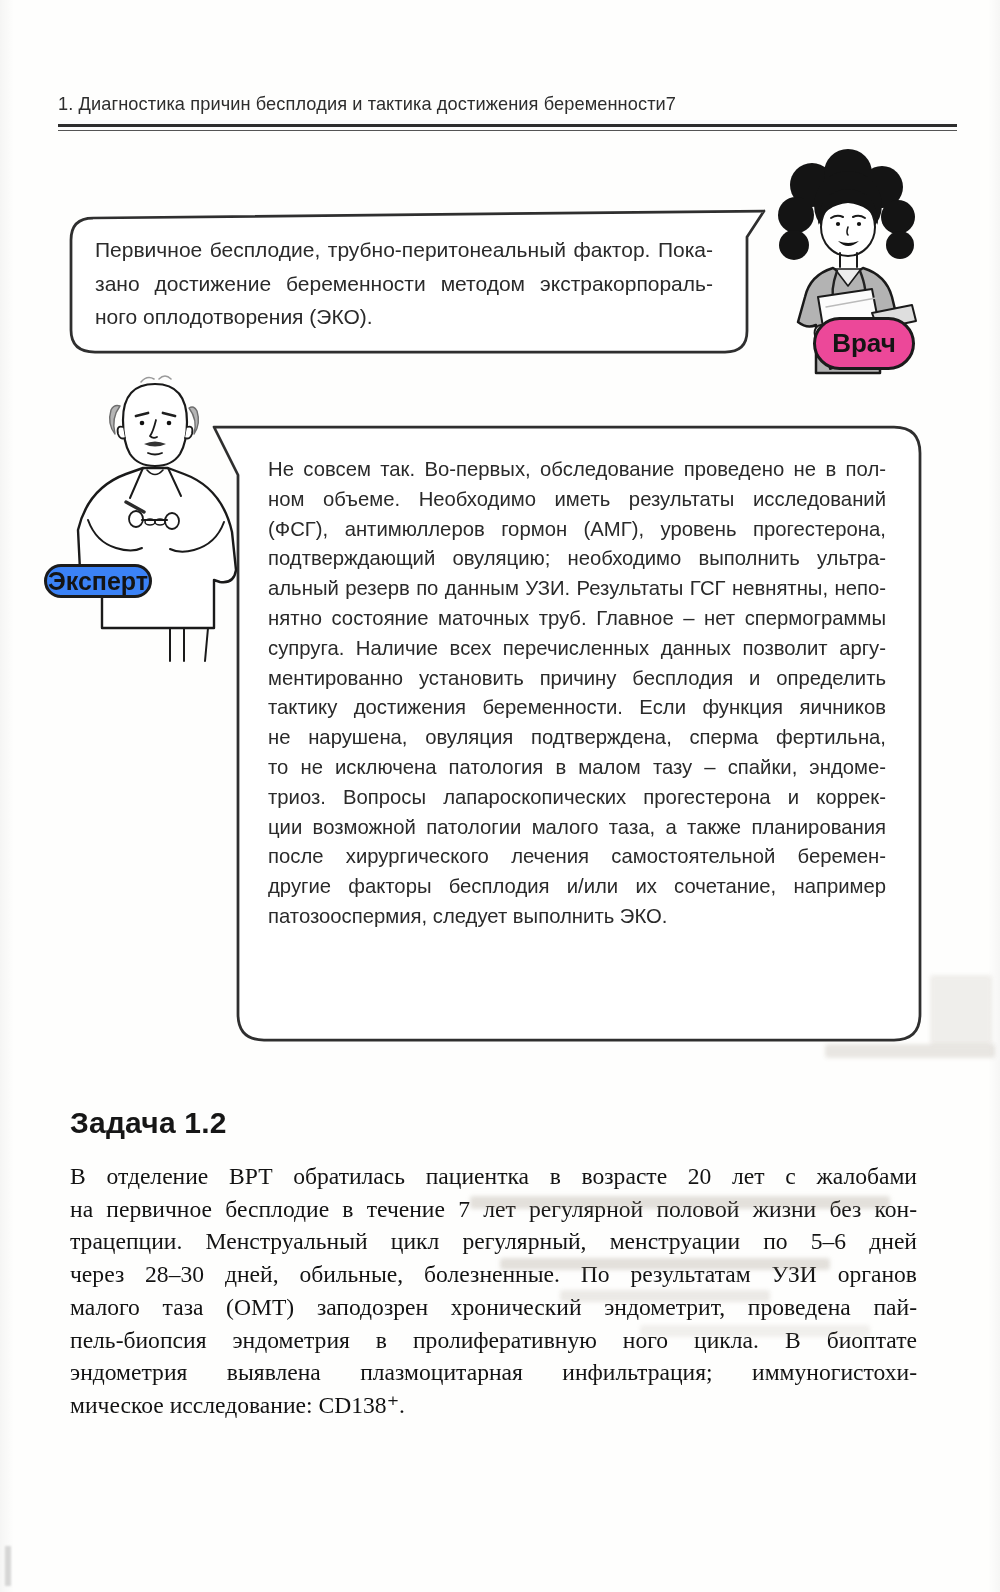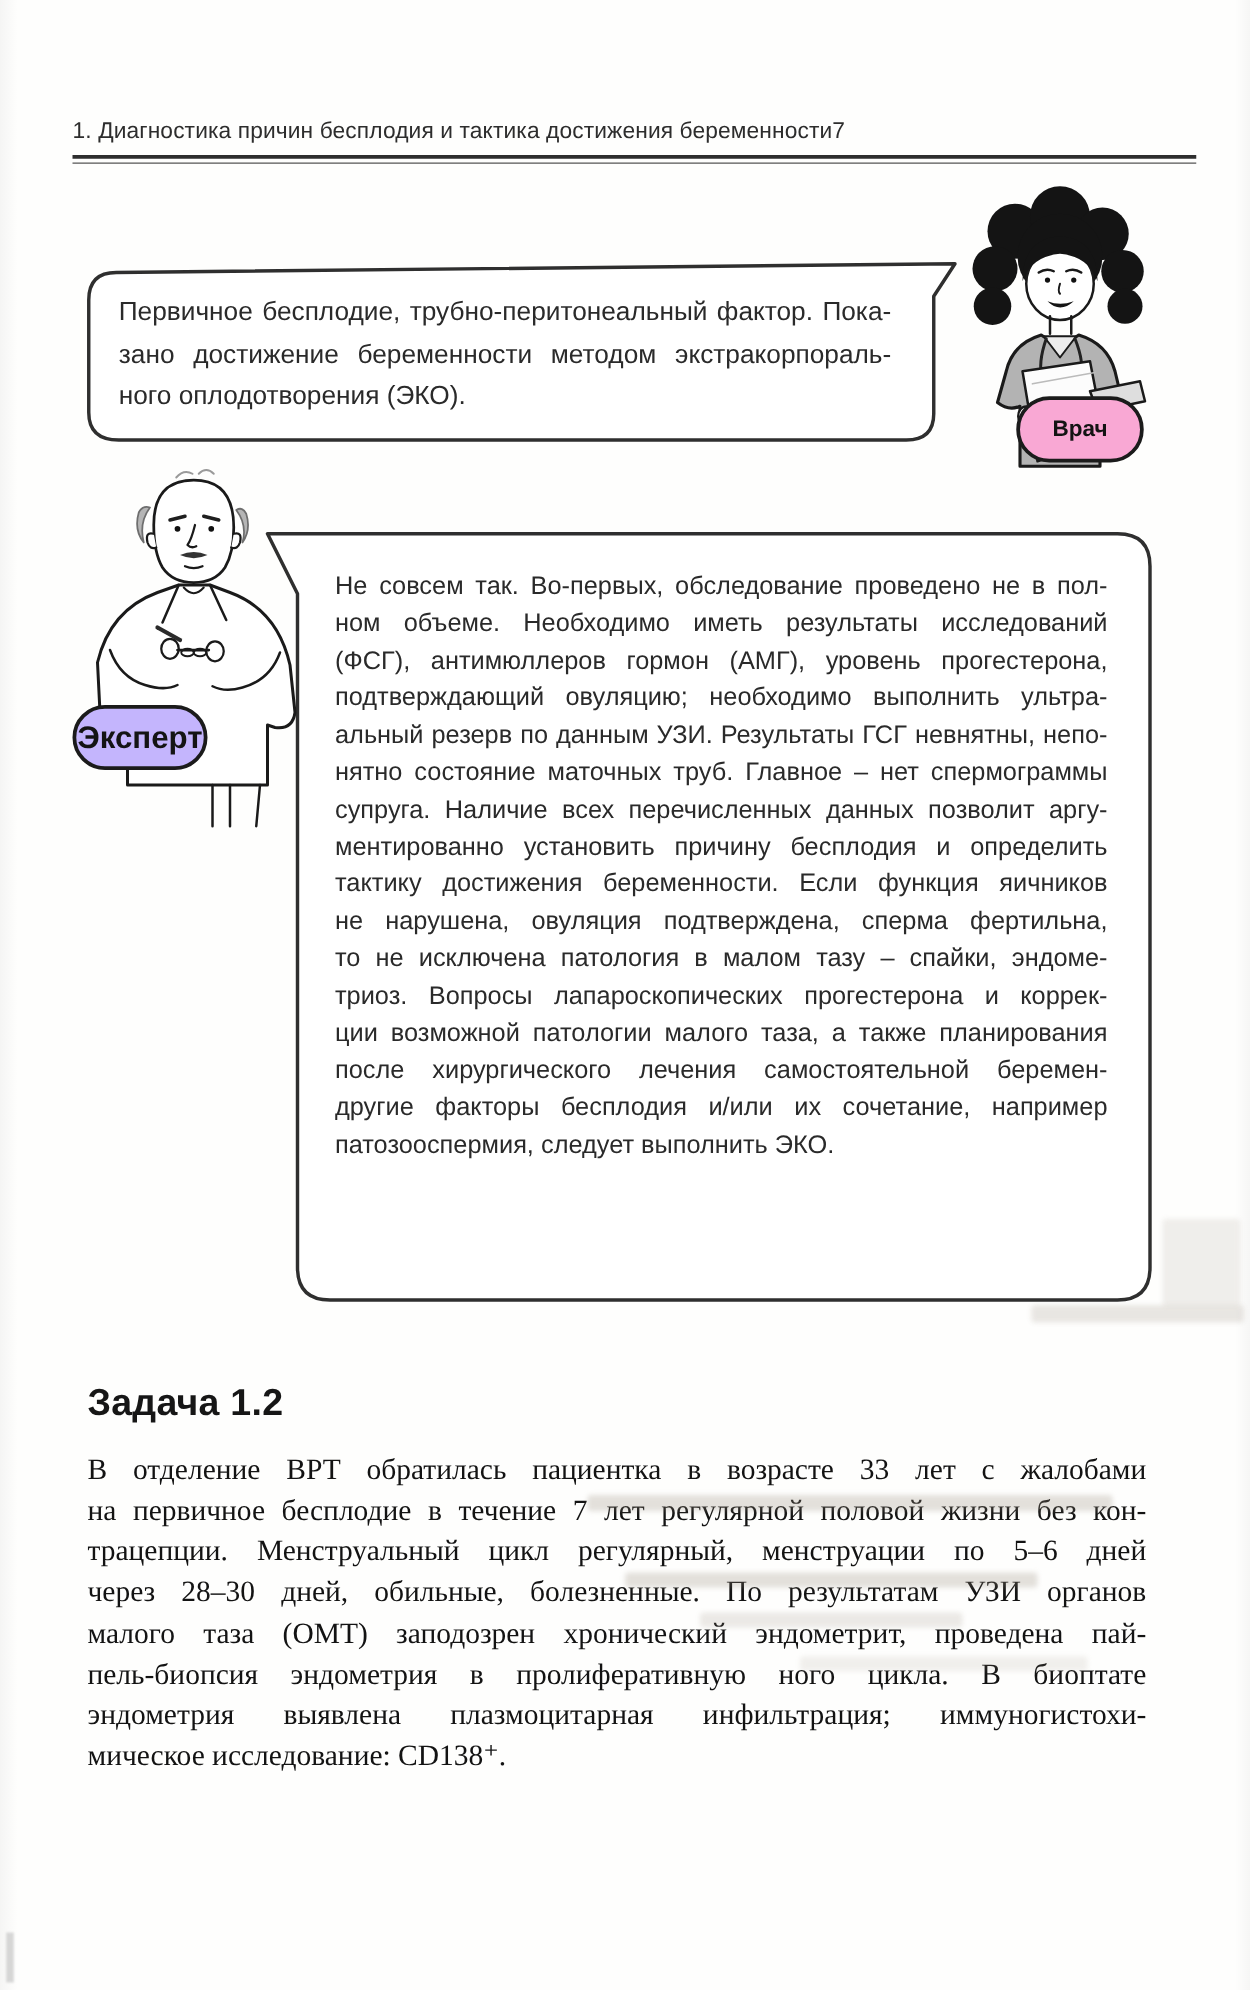--- a/index.html
+++ b/index.html
@@ -25,23 +25,23 @@
   .bubble-text .tl{text-align:justify;text-align-last:justify;white-space:nowrap0;}
   .bubble-text .tl:last-child{text-align-last:left;}
 
   .doctor-bubble-text{left:95px;top:233px;width:618px;font-size:21px;line-height:33.5px;}
   .expert-bubble-text{left:268px;top:455px;width:618px;font-size:20.3px;line-height:29.8px;}
 
   .figure{position:absolute;}
   .pill{position:absolute;display:flex;align-items:center;justify-content:center;
     border:3.5px solid #1b1b1b;font-weight:bold;color:#141414;box-sizing:border-box;}
   .pill-doctor{left:813px;top:317px;width:102px;height:53px;border-radius:27px;
-    background:#f9a8d4;font-size:18px;}
-  .pill-expert{left:58px;top:564px;width:108px;height:52px;border-radius:26px;
-    background:#c4b5fd;font-size:25px;}
+    background:#ec4899;font-size:26px;}
+  .pill-expert{left:44px;top:564px;width:108px;height:34px;border-radius:26px;
+    background:#3b82f6;font-size:25px;}
 
   .task-heading{position:absolute;left:70px;top:1106px;font-size:30px;font-weight:bold;
     color:#161616;letter-spacing:.2px;}
   .task-paragraph{position:absolute;left:70px;top:1160px;width:847px;
     font-family:"Liberation Serif","DejaVu Serif",serif;
     font-size:23.6px;line-height:32.7px;color:#131313;}
   .task-paragraph .tl{text-align:justify;text-align-last:justify;}
   .task-paragraph .tl:last-child{text-align-last:left;}
 
   
@@ -177,21 +177,21 @@
         <path d="M122 258 L 122 291 M 136 258 L 136 291 M 160 258 L 157 291" stroke="#1a1a1a" stroke-width="2" fill="none"></path>
       </g>
     </svg>
   </div>
   <div class="pill pill-expert">
     <span>Эксперт</span>
   </div>
 
   <div class="task-heading">Задача 1.2</div>
   <div class="task-paragraph">
-      <div class="tl">В отделение ВРТ обратилась пациентка в возрасте 33 лет с жалобами</div>
+      <div class="tl">В отделение ВРТ обратилась пациентка в возрасте 20 лет с жалобами</div>
       <div class="tl">на первичное бесплодие в течение 7 лет регулярной половой жизни без кон-</div>
       <div class="tl">трацепции. Менструальный цикл регулярный, менструации по 5–6 дней</div>
       <div class="tl">через 28–30 дней, обильные, болезненные. По результатам УЗИ органов</div>
       <div class="tl">малого таза (ОМТ) заподозрен хронический эндометрит, проведена пай-</div>
       <div class="tl">пель-биопсия эндометрия в пролиферативную ного цикла. В биоптате</div>
       <div class="tl">эндометрия выявлена плазмоцитарная инфильтрация; иммуногистохи-</div>
       <div class="tl">мическое исследование: CD138⁺.</div>
     </div>
 
   <div class="ghost" style="left:470px;top:1196px;width:420px;height:13px;"></div>

